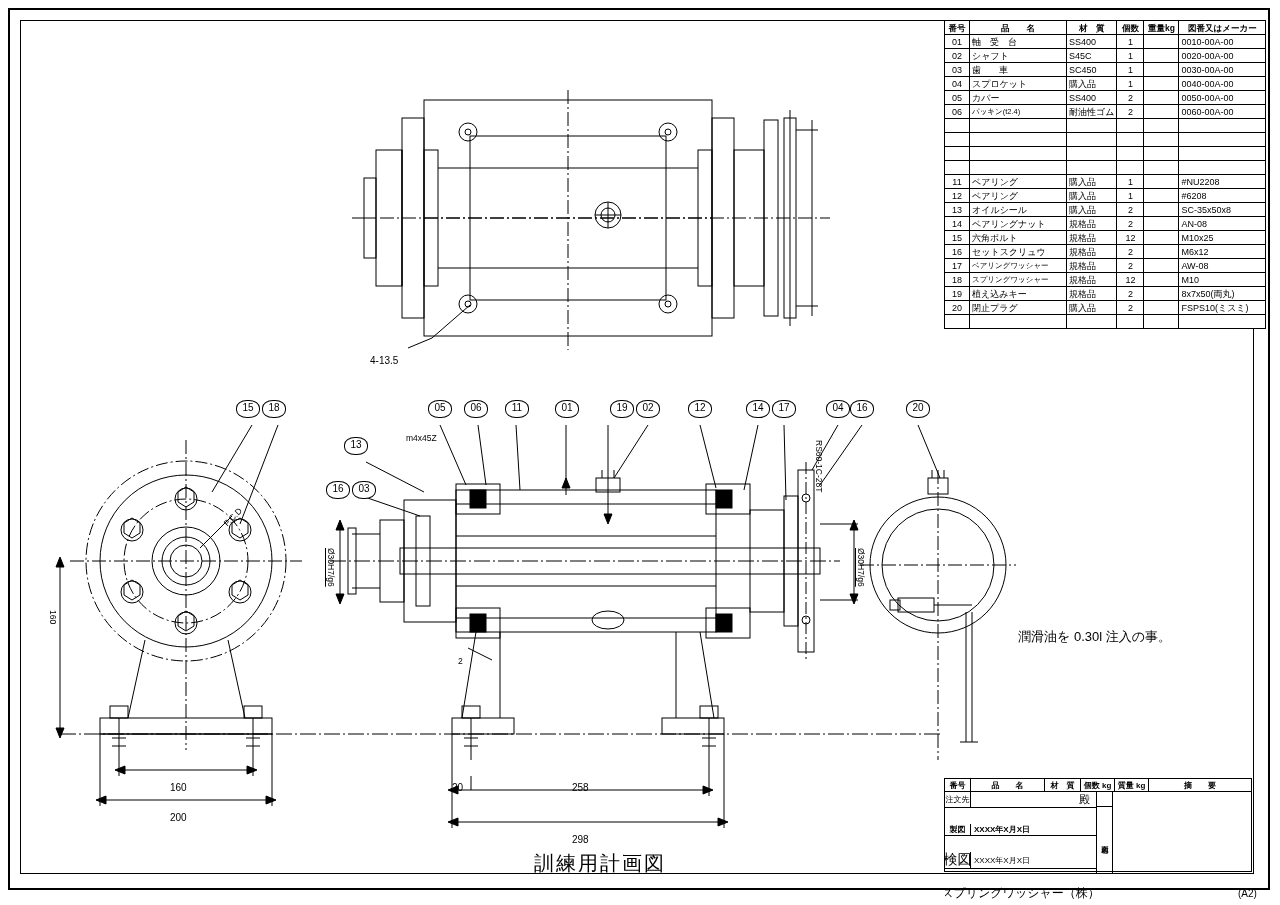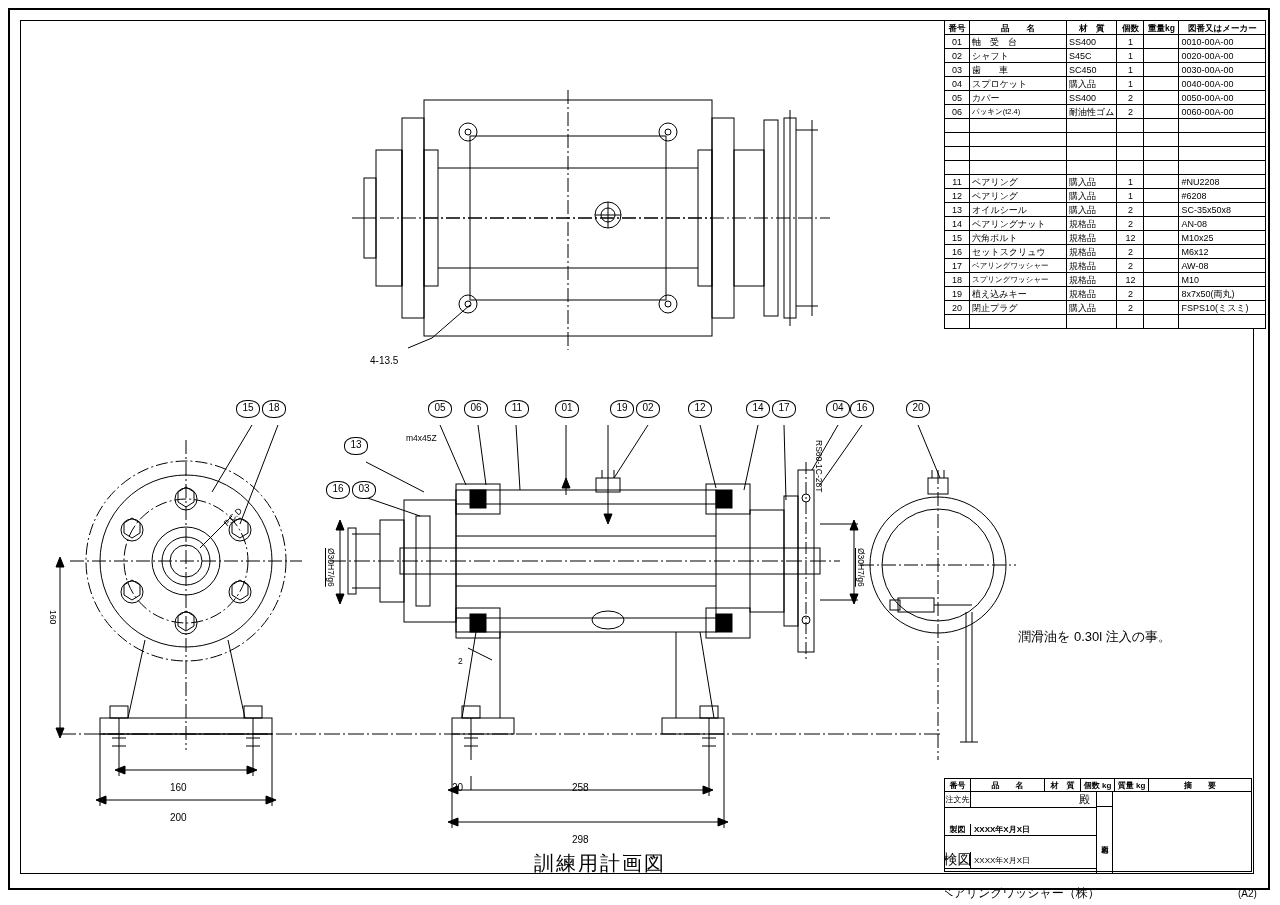--- a/index.html
+++ b/index.html
@@ -485,21 +485,21 @@
         </div>
         <div style="display:flex;height:16px;border-bottom:1px solid #000;font-weight:bold;">
           <div class="tb-cell" style="width:26px;height:100%;font-size:8px;">製図</div>
           <div class="tb-cell" style="flex:1;height:100%;justify-content:flex-start;padding-left:3px;font-size:8px;">XXXX年X月X日</div>
         </div>
         <div style="display:flex;height:16px;border-bottom:1px solid #000;">
           <div class="tb-cell" style="width:26px;height:100%;font-size:14px;">検図</div>
           <div class="tb-cell" style="flex:1;height:100%;justify-content:flex-start;padding-left:3px;font-size:8px;">XXXX年X月X日</div>
         </div>
         <div style="display:flex;height:17px;">
-          <div class="tb-cell maker" style="flex:1;height:100%;">ベアリングワッシャー（株）</div>
+          <div class="tb-cell maker" style="flex:1;height:100%;">スプリングワッシャー（株）</div>
         </div>
       </div>
 
       <div class="tb-right" style="height:81px;display:flex;">
 
         <div style="width:16px;border-right:1px solid #000;box-sizing:border-box;display:flex;flex-direction:column;">
           <div class="tb-cell" style="height:15px;border-bottom:1px solid #000;border-right:none;"></div>
           <div class="tb-cell" style="flex:1;border-right:none;">
             <span class="vert">図面名称</span>
           </div>

